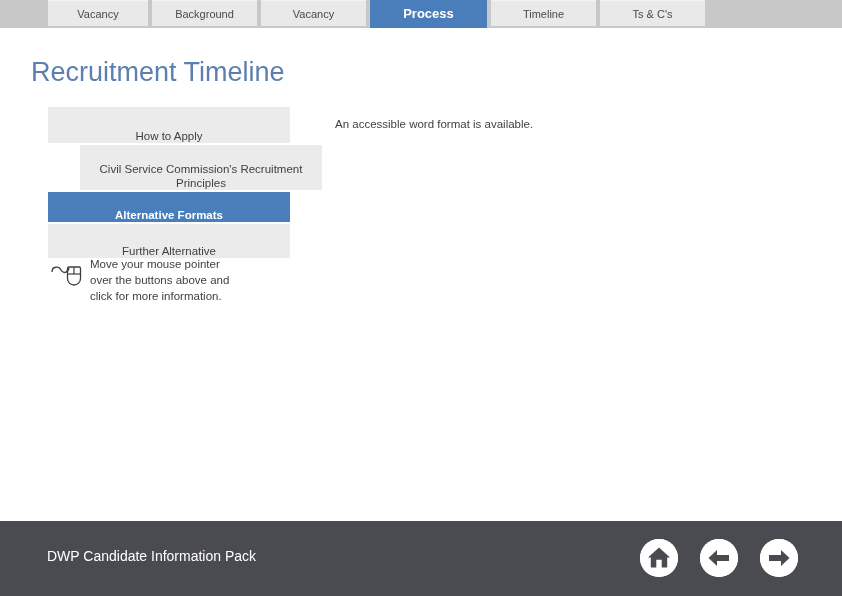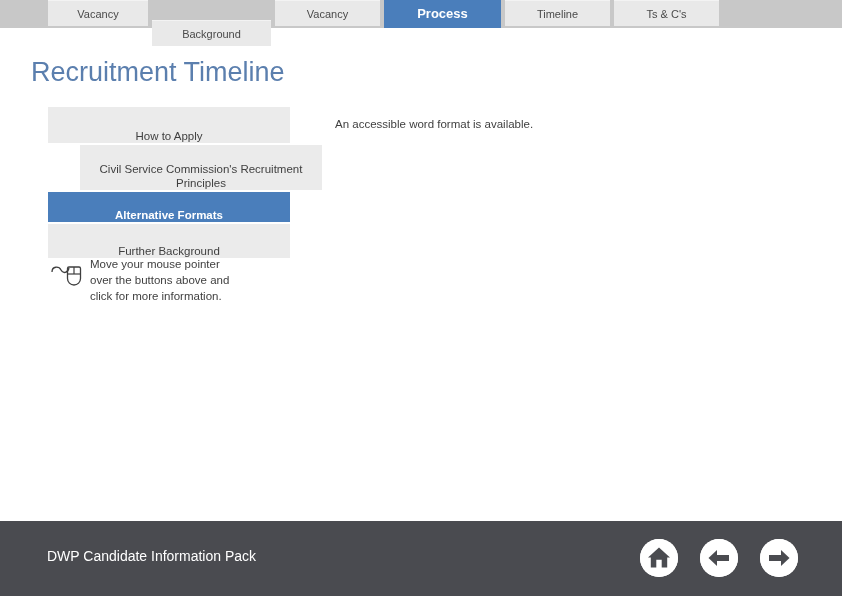--- a/index.html
+++ b/index.html
@@ -40,21 +40,21 @@
     font-size: 11px;
     color: #4a4a4a;
     background: #e9e9e9;
     margin-right: 4px;
     box-sizing: border-box;
     border-top: 1px solid #f3f3f3;
     user-select: none;
     white-space: nowrap;
   }
   .tab.w1 { width: 100px; }
-  .tab.w2 { width: 119px; margin-top: 20px; }
+  .tab.w2 { width: 105px; }
   .tab.w3 { width: 105px; }
   .tab.w5 { width: 105px; }
   .tab.w6 { width: 105px; }
   .tab.active {
     background: #4a7ebb;
     color: #ffffff;
     font-weight: bold;
     height: 28px;
     line-height: 28px;
     width: 117px;
@@ -192,21 +192,21 @@
   <div class="menu-btn h36">
     <span>How to Apply</span>
   </div>
   <div class="menu-btn h35">
     <span>Civil Service Commission's Recruitment Principles</span>
   </div>
   <div class="menu-btn h30 selected">
     <span>Alternative Formats</span>
   </div>
   <div class="menu-btn h34">
-    <span>Further Background</span>
+    <span>Further Alternative</span>
   </div>
 </div>
 
 <div id="mouse-hint">
   <span id="mouse-icon">
     <svg viewBox="0 0 36 34" width="36" height="34" aria-hidden="true">
 
       <path d="M2 14 C2 8, 9 8, 11 12 C13 16, 18 15, 19 10" fill="none" stroke="#3f3f3f" stroke-width="1.3"></path>
 
       <path d="M19 9 h10 a1.5 1.5 0 0 1 1.5 1.5 v10 a6.5 6.5 0 0 1 -6.5 6.5 h0

